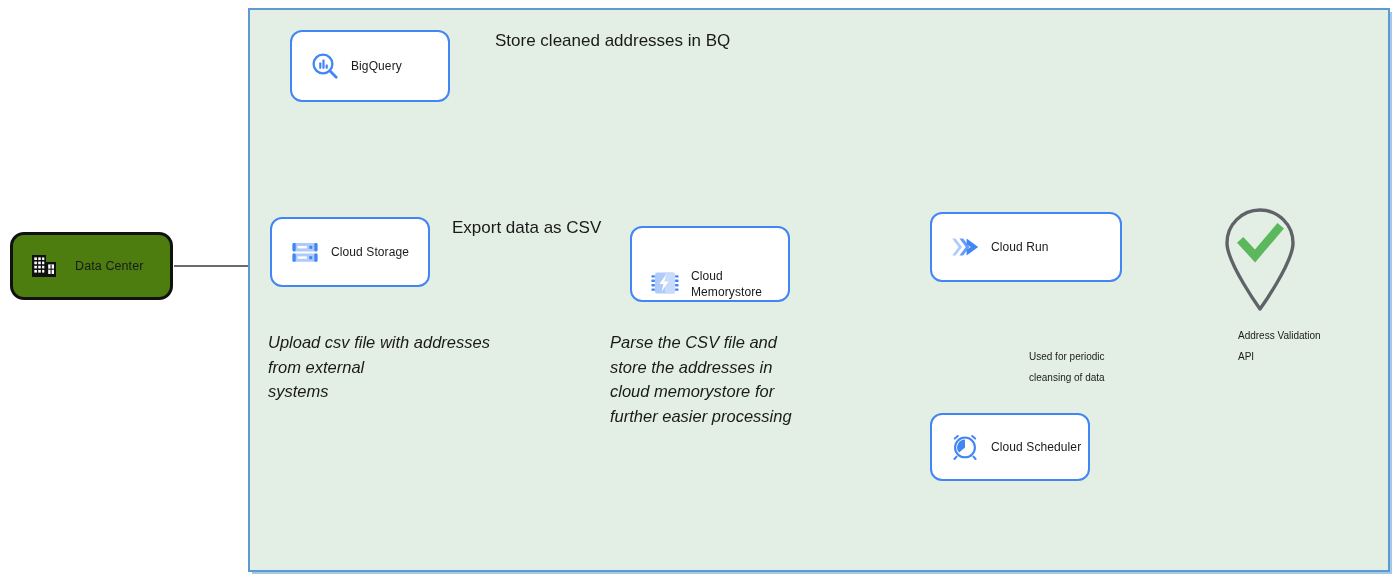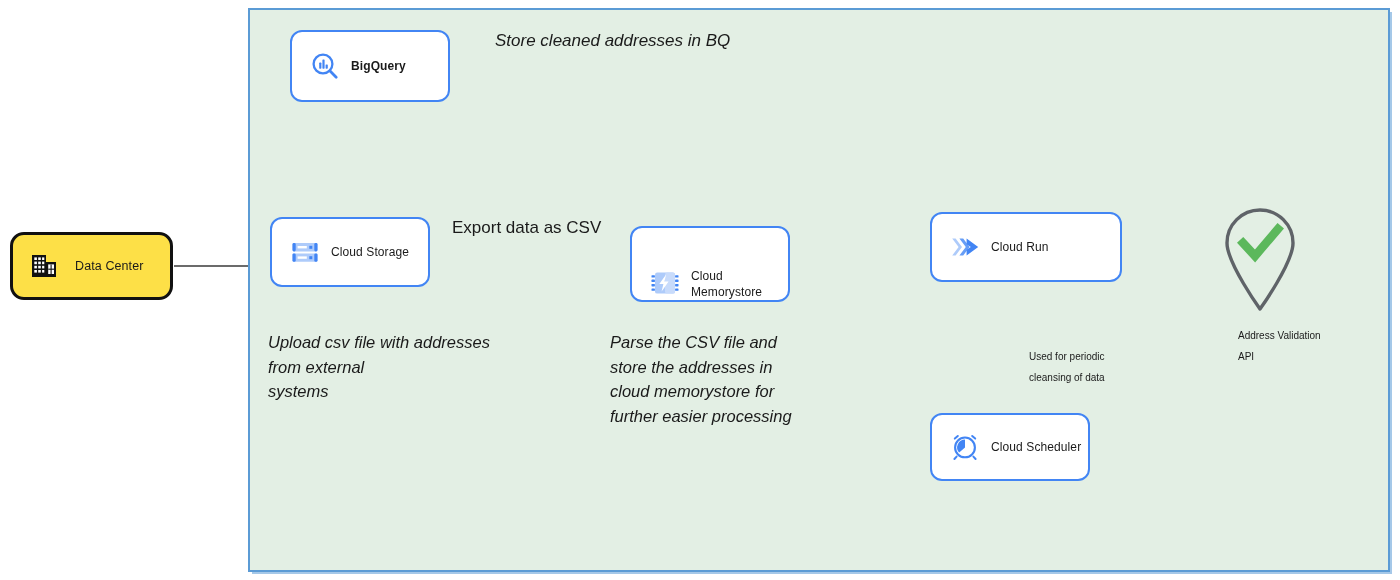--- a/index.html
+++ b/index.html
@@ -59,29 +59,29 @@
     display: flex;
     align-items: center;
     justify-content: center;
   }
 
   #node-datacenter {
     left: 10px;
     top: 232px;
     width: 163px;
     height: 68px;
-    background: #fde047;
+    background: #4d7c0f;
     border: 3px solid #111111;
     border-radius: 14px;
     padding-left: 14px;
     gap: 14px;
   }
   #node-datacenter .node-label { font-size: 12.5px; }
 
-  #node-bigquery     { left: 290px;  top: 30px;  width: 160px; height: 72px; font-weight: bold; }
+  #node-bigquery     { left: 290px;  top: 30px;  width: 160px; height: 72px; }
   #node-cloudstorage { left: 270px;  top: 217px; width: 160px; height: 70px; }
   #node-memorystore  { left: 630px;  top: 226px; width: 160px; height: 76px; align-items: flex-end; }
   #node-cloudrun     { left: 930px;  top: 212px; width: 192px; height: 70px; }
   #node-scheduler    { left: 930px;  top: 413px; width: 160px; height: 68px; }
 
   #node-memorystore .node-label { line-height: 16px; }
 
   
   .note {
     font-size: 16.5px;
@@ -98,21 +98,21 @@
   }
   .small-note {
     font-size: 10px;
     line-height: 21px;
     color: #1a1a1a;
     white-space: pre-line;
   }
   #note-upload     { left: 268px;  top: 330px; width: 300px; }
   #note-parse      { left: 610px;  top: 330px; width: 300px; }
   #label-export    { left: 452px;  top: 218px; }
-  #label-storebq   { left: 495px;  top: 31px; font-style: italic; }
+  #label-storebq   { left: 495px;  top: 31px; }
   #note-periodic   { left: 1029px; top: 346px; width: 190px; }
   #label-avapi     { left: 1238px; top: 325px; width: 160px; }
 
   
   #avapi-pin { left: 1219px; top: 205px; width: 82px; height: 110px; }
 </style>
 </head>
 <body>
 
 <svg id="canvas" viewBox="0 0 1400 580" xmlns="http://www.w3.org/2000/svg">

